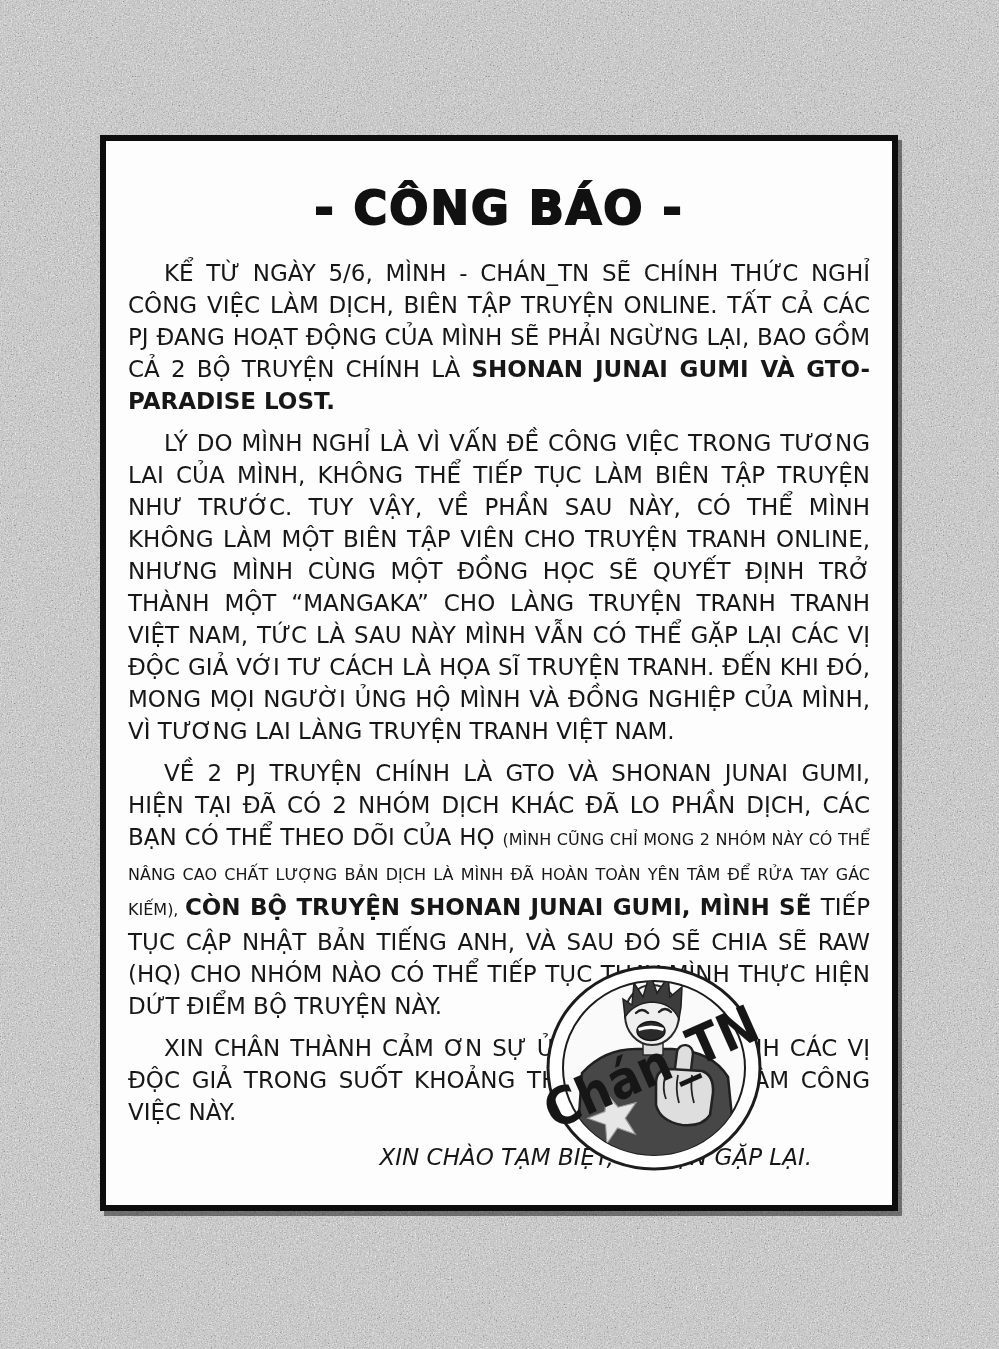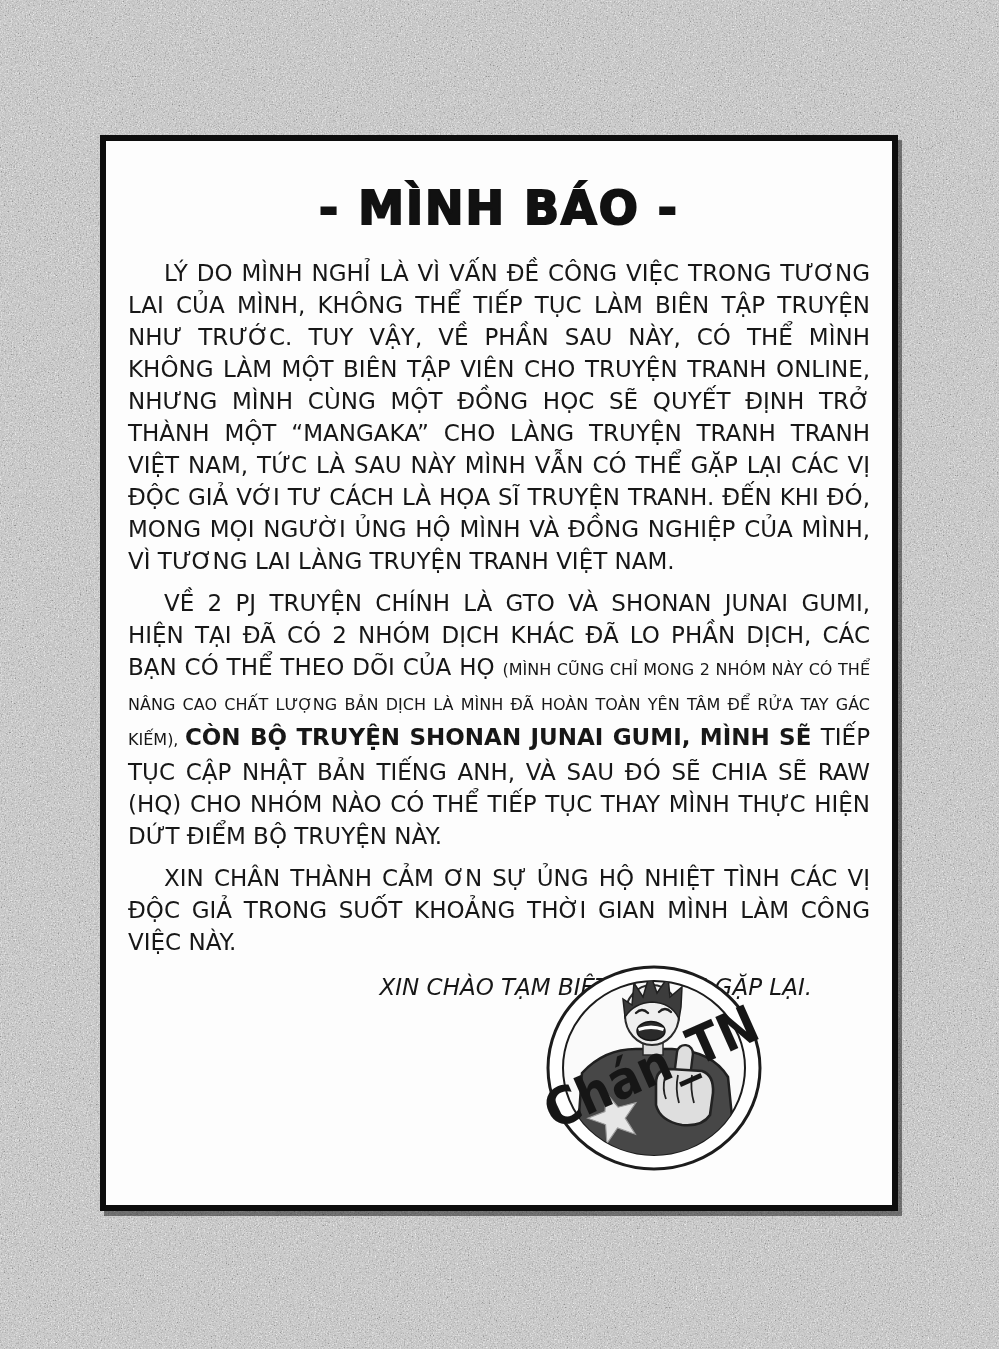--- a/index.html
+++ b/index.html
@@ -93,22 +93,25 @@
         <feFuncG type="discrete" tableValues="0.08 0.3 0.45 0.55 0.62 0.72 0.85 1"></feFuncG>
         <feFuncB type="discrete" tableValues="0.08 0.3 0.45 0.55 0.62 0.72 0.85 1"></feFuncB>
         <feFuncA type="linear" slope="0" intercept="1"></feFuncA>
       </feComponentTransfer>
     </filter>
     <rect width="100%" height="100%" fill="#8f8f8f" filter="url(#tvstatic)"></rect>
   </svg>
 
   <div class="notice-box">
 
-    <h1 class="notice-title">- MÌNH BÁO -</h1>
+    <h1 class="notice-title">- CÔNG BÁO -</h1>
 
+    <p class="para">
+      <span>KỂ TỪ NGÀY 5/6, MÌNH - CHÁN_TN SẼ CHÍNH THỨC NGHỈ CÔNG VIỆC LÀM DỊCH, BIÊN TẬP TRUYỆN ONLINE. TẤT CẢ CÁC PJ ĐANG HOẠT ĐỘNG CỦA MÌNH SẼ PHẢI NGỪNG LẠI, BAO GỒM CẢ 2 BỘ TRUYỆN CHÍNH LÀ </span><span class="seg-bold">SHONAN JUNAI GUMI VÀ GTO-PARADISE LOST.</span>
+    </p>
 
     <p class="para">
       <span>LÝ DO MÌNH NGHỈ LÀ VÌ VẤN ĐỀ CÔNG VIỆC TRONG TƯƠNG LAI CỦA MÌNH, KHÔNG THỂ TIẾP TỤC LÀM BIÊN TẬP TRUYỆN NHƯ TRƯỚC. TUY VẬY, VỀ PHẦN SAU NÀY, CÓ THỂ MÌNH KHÔNG LÀM MỘT BIÊN TẬP VIÊN CHO TRUYỆN TRANH ONLINE, NHƯNG MÌNH CÙNG MỘT ĐỒNG HỌC SẼ QUYẾT ĐỊNH TRỞ THÀNH MỘT “MANGAKA” CHO LÀNG TRUYỆN TRANH TRANH VIỆT NAM, TỨC LÀ SAU NÀY MÌNH VẪN CÓ THỂ GẶP LẠI CÁC VỊ ĐỘC GIẢ VỚI TƯ CÁCH LÀ HỌA SĨ TRUYỆN TRANH. ĐẾN KHI ĐÓ, MONG MỌI NGƯỜI ỦNG HỘ MÌNH VÀ ĐỒNG NGHIỆP CỦA MÌNH, VÌ TƯƠNG LAI LÀNG TRUYỆN TRANH VIỆT NAM.</span>
     </p>
 
     <p class="para">
       <span>VỀ 2 PJ TRUYỆN CHÍNH LÀ GTO VÀ SHONAN JUNAI GUMI, HIỆN TẠI ĐÃ CÓ 2 NHÓM DỊCH KHÁC ĐÃ LO PHẦN DỊCH, CÁC BẠN CÓ THỂ THEO DÕI CỦA HỌ </span><span class="seg-small">(MÌNH CŨNG CHỈ MONG 2 NHÓM NÀY CÓ THỂ NÂNG CAO CHẤT LƯỢNG BẢN DỊCH LÀ MÌNH ĐÃ HOÀN TOÀN YÊN TÂM ĐỂ RỬA TAY GÁC KIẾM), </span><span class="seg-bold">CÒN BỘ TRUYỆN SHONAN JUNAI GUMI, MÌNH SẼ </span><span>TIẾP TỤC CẬP NHẬT BẢN TIẾNG ANH, VÀ SAU ĐÓ SẼ CHIA SẼ RAW (HQ) CHO NHÓM NÀO CÓ THỂ TIẾP TỤC THAY MÌNH THỰC HIỆN DỨT ĐIỂM BỘ TRUYỆN NÀY.</span>
     </p>
 
     <p class="para">

